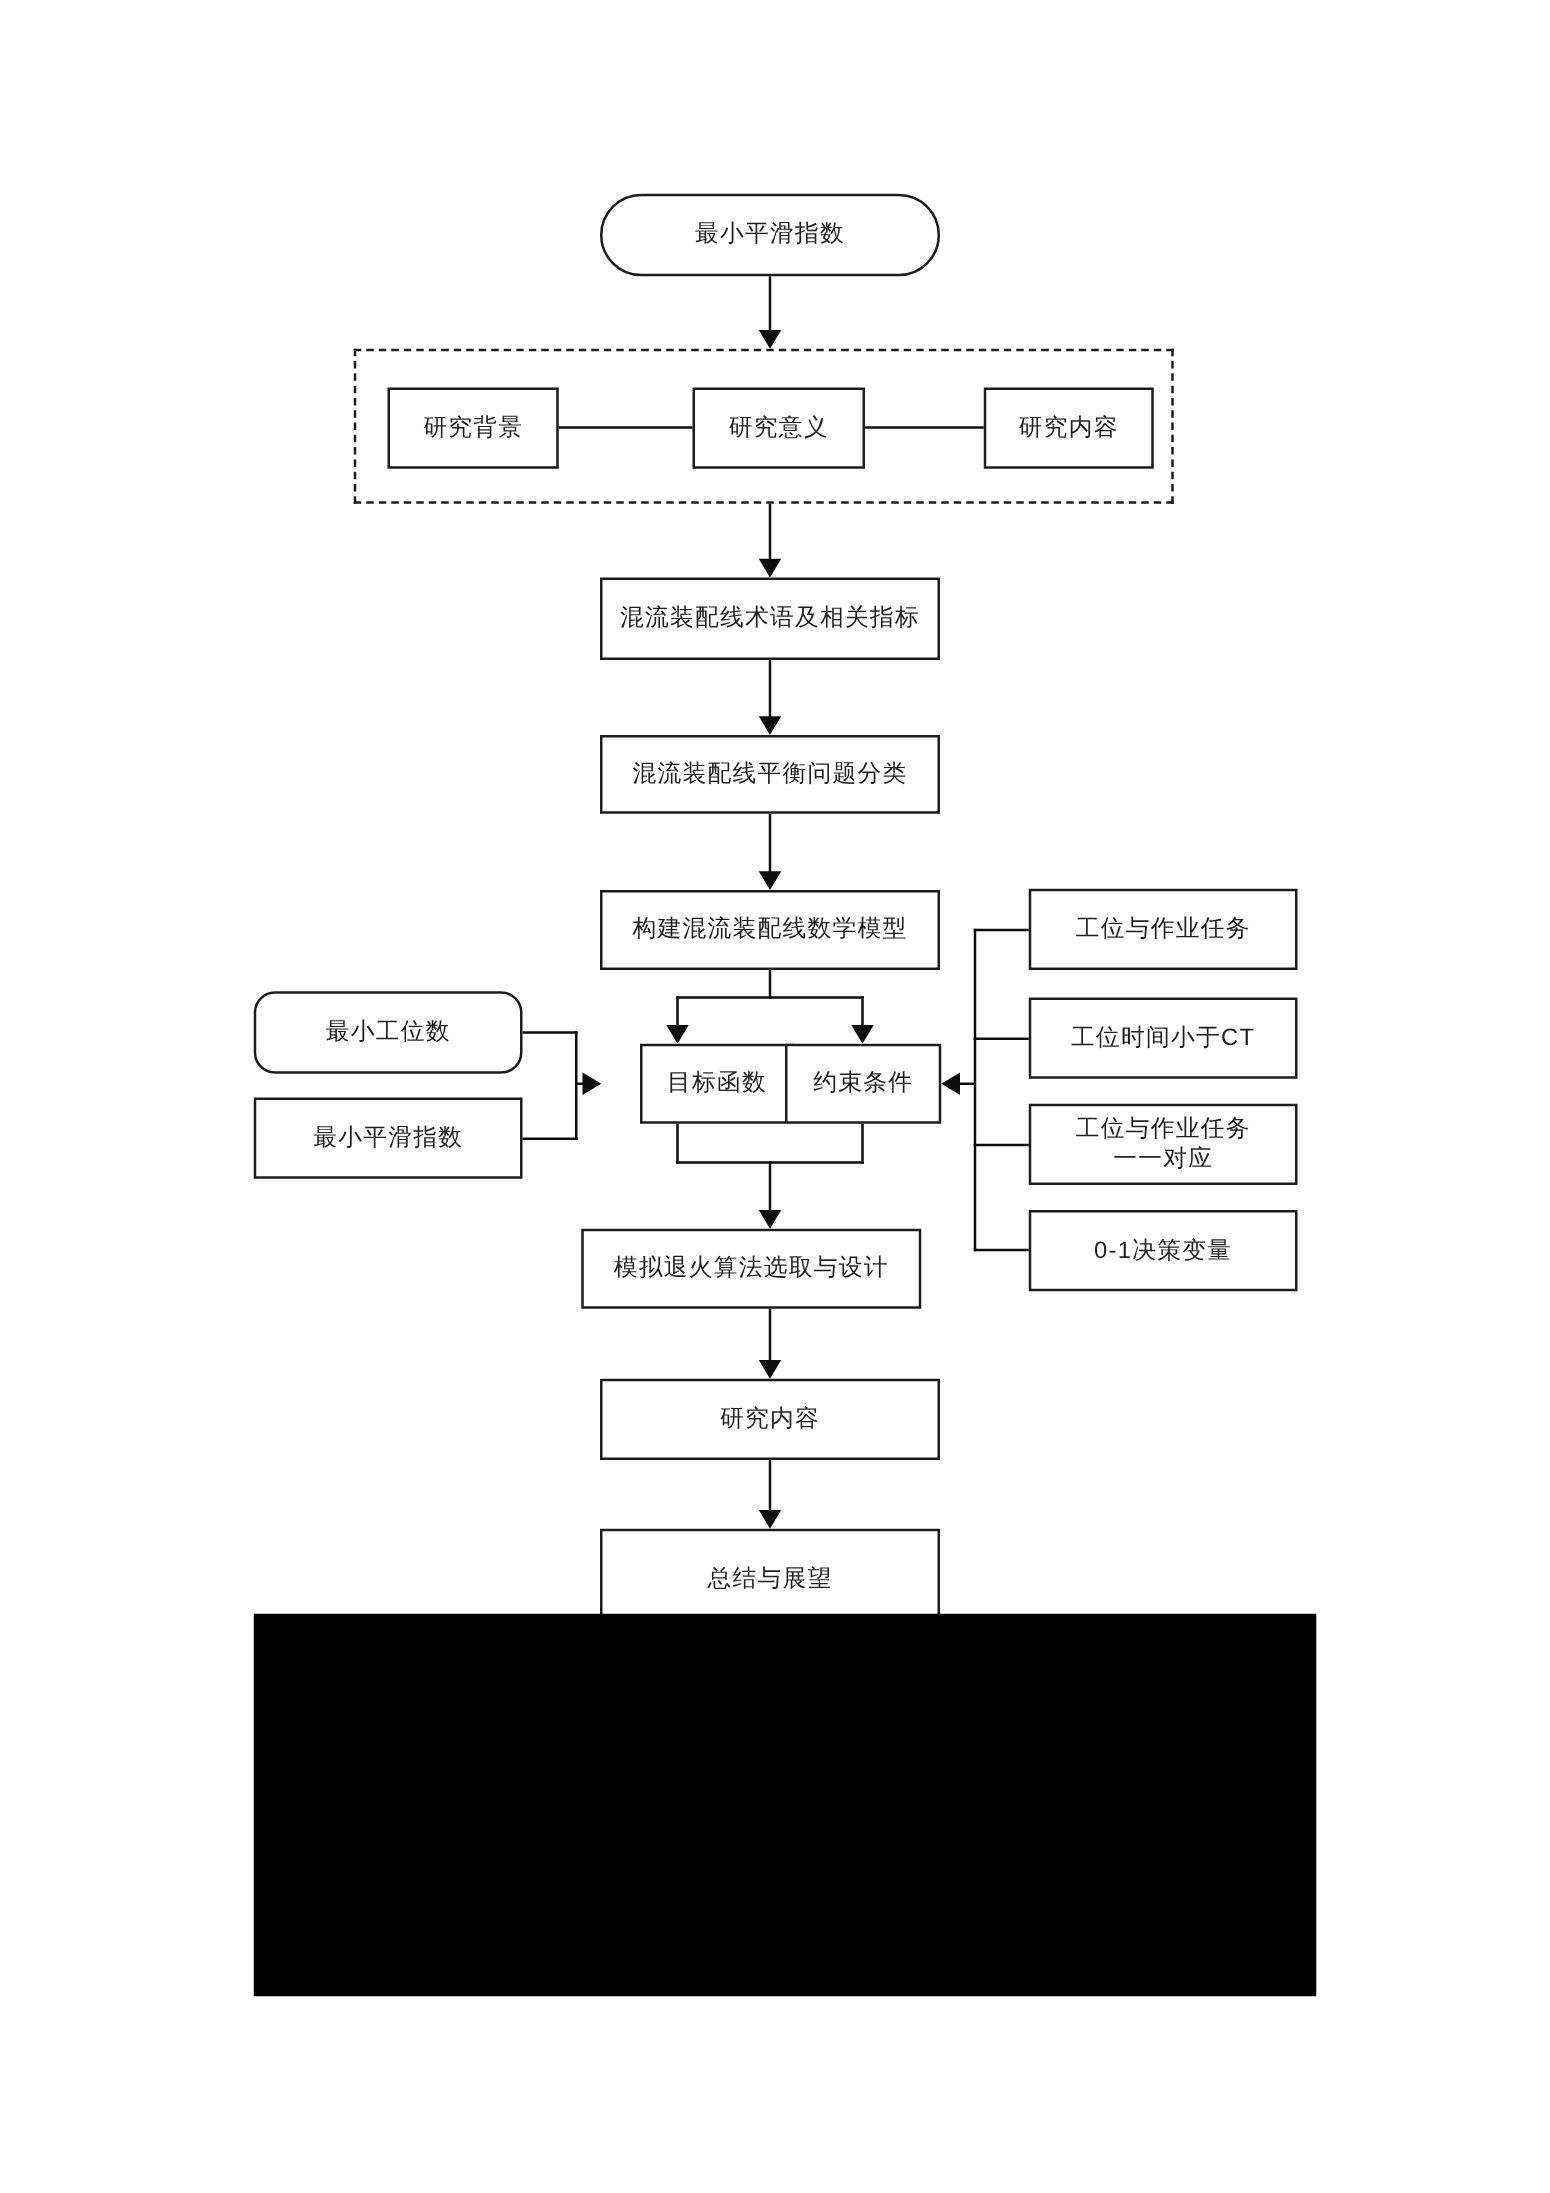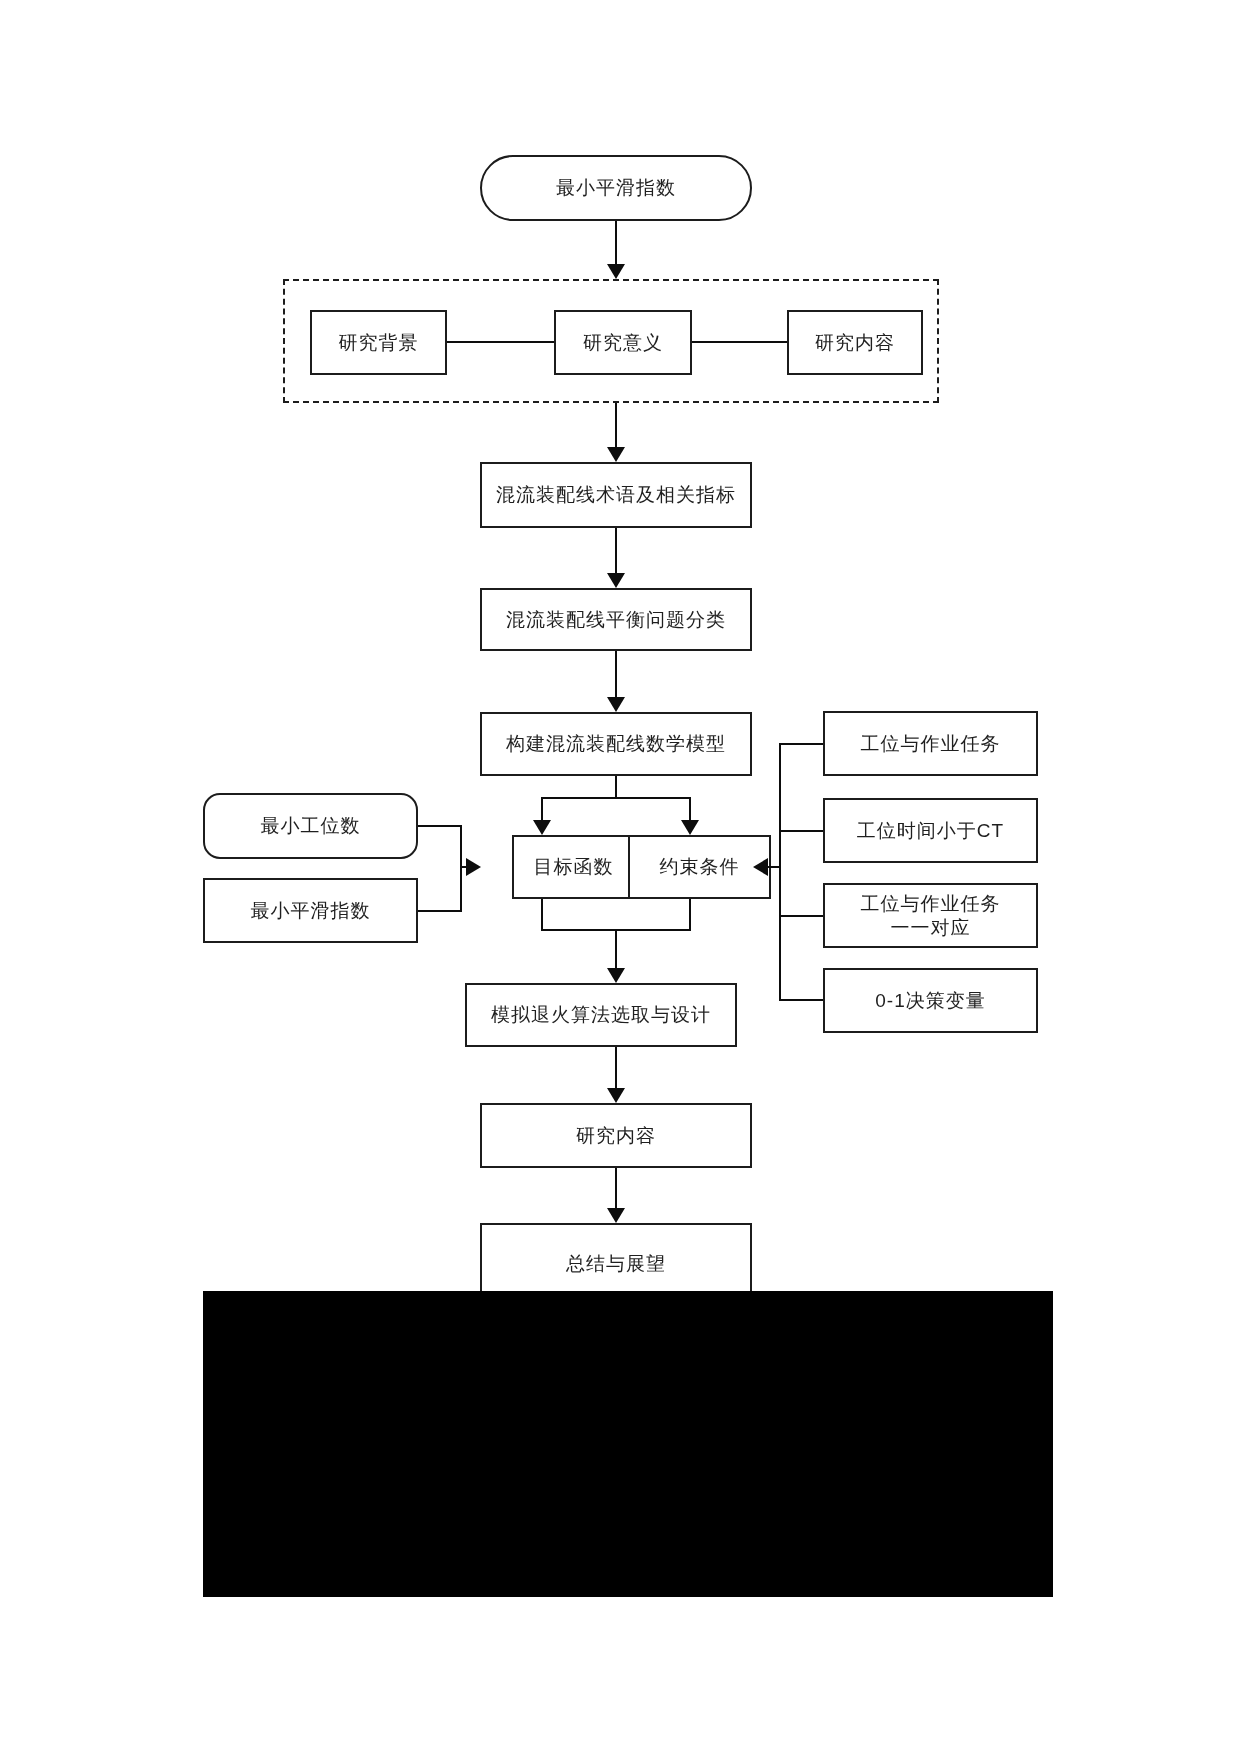--- a/index.html
+++ b/index.html
@@ -85,21 +85,21 @@
   <div class="vline" style="left:615px;top:776px;height:23px;"></div>
   <div class="hline" style="left:541px;top:797px;width:150px;"></div>
   <div class="vline" style="left:541px;top:797px;height:25px;"></div>
   <div class="arr-down" style="left:533px;top:820px;"></div>
   <div class="vline" style="left:689px;top:797px;height:25px;"></div>
   <div class="arr-down" style="left:681px;top:820px;"></div>
 
   <div class="node" style="left:480px;top:835px;width:123px;height:64px;margin-left:32px;">
     <span>目标函数</span>
   </div>
-  <div class="node" style="left:628px;top:835px;width:143px;height:64px;">
+  <div class="node" style="left:628px;top:835px;width:125px;height:64px;">
     <span>约束条件</span>
   </div>
 
   <div class="node" style="left:203px;top:793px;width:215px;height:66px;border-radius:17px;">
     <span>最小工位数</span>
   </div>
   <div class="node" style="left:203px;top:878px;width:215px;height:65px;">
     <span>最小平滑指数</span>
   </div>
   <div class="hline" style="left:418px;top:825px;width:44px;"></div>

